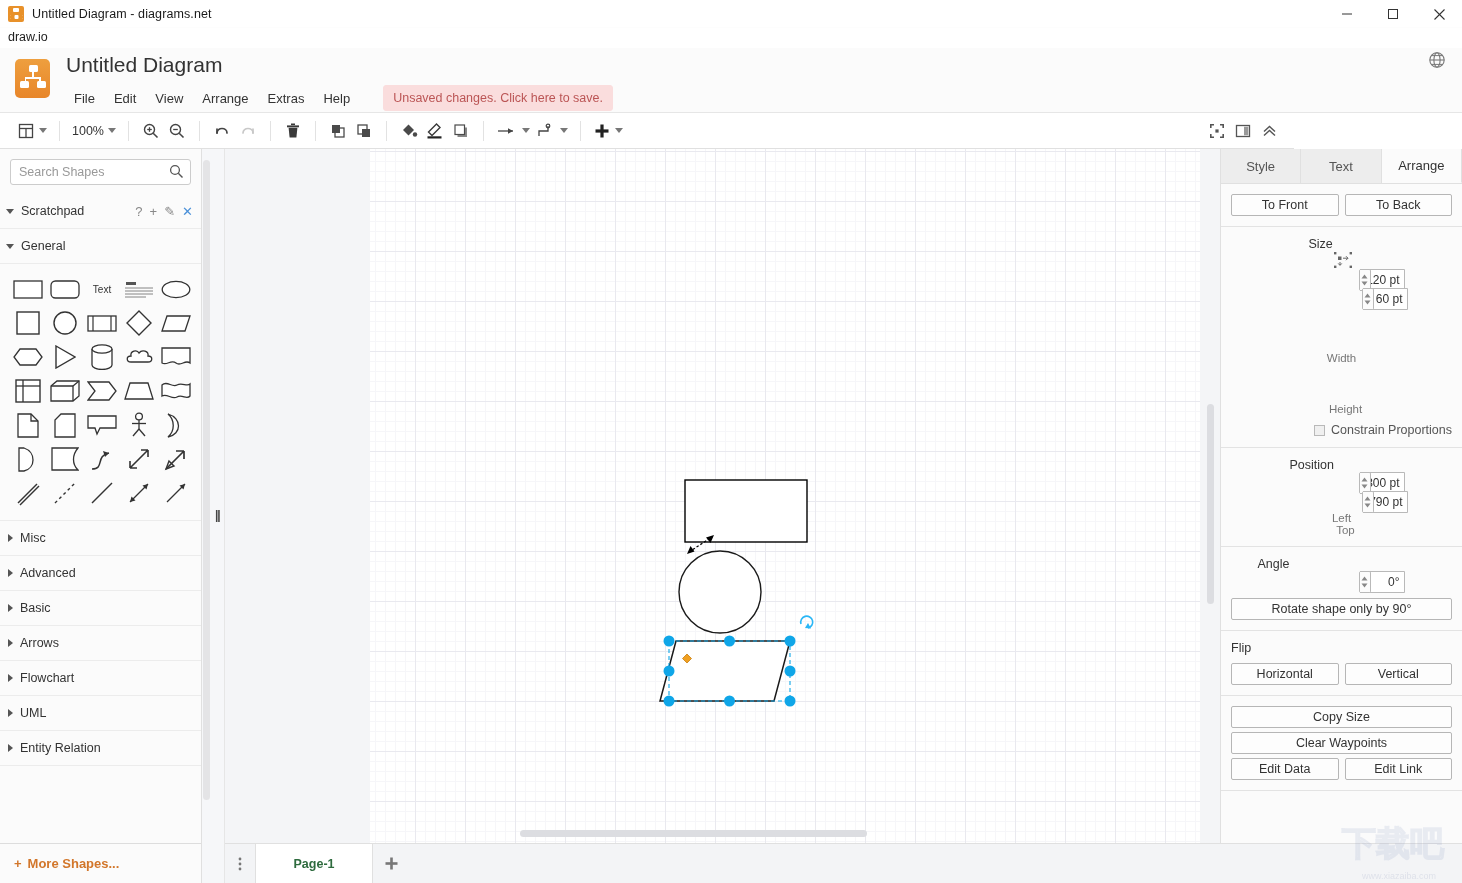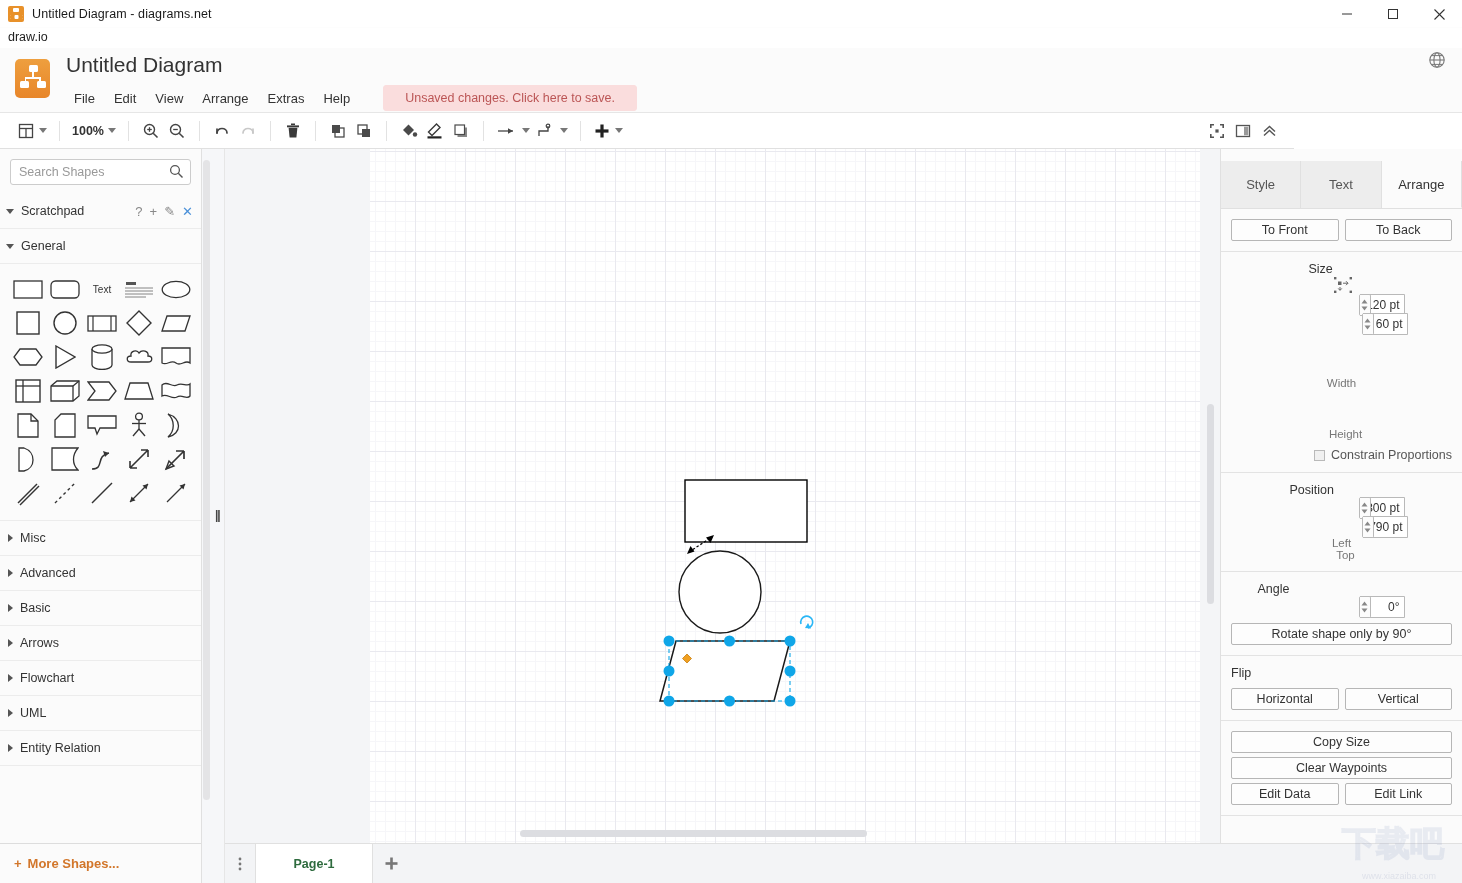--- a/index.html
+++ b/index.html
@@ -46,29 +46,29 @@
   .logo .n2{position:absolute; left:5px; top:22px; width:9px; height:7px; background:#fff; border-radius:1.5px;}
   .logo .n3{position:absolute; left:22px; top:22px; width:9px; height:7px; background:#fff; border-radius:1.5px;}
   .logo .lnk{position:absolute; background:#fff;}
   .doctitle {
     position:absolute; left:66px; top:53px; font-size:21px; color:#333; font-weight:400;
   }
   .menubar { position:absolute; left:66px; top:85px; display:flex; align-items:center; }
   .menuitem { font-size:13px; color:#333; padding:4px 8px; margin-right:3px; cursor:default; }
   .unsaved {
     margin-left:22px; font-size:12.5px; color:#b55; background:#fadddd;
-    padding:5px 21px; border-radius:3px; border:1px solid #fadddd; cursor:pointer;
+    padding:5px 9px; border-radius:3px; border:1px solid #fadddd; cursor:pointer;
   }
   .globe { position:absolute; right:16px; top:51px; width:18px; height:18px; cursor:pointer; }
 
   
   .toolbar {
     position:absolute; left:0; top:113px; width:1294px; height:36px;
     background:#ffffff; border-bottom:1px solid #e0e0e0;
-    display:flex; align-items:center; padding-left:14px;font-weight:bold;
+    display:flex; align-items:center; padding-left:14px;
   }
   .tbtn { height:28px; min-width:26px; display:flex; align-items:center; justify-content:center;
           padding:0 3px; cursor:pointer; border-radius:2px; }
   .caret { width:0;height:0;border-left:4px solid transparent;border-right:4px solid transparent;
            border-top:5px solid #777; margin-left:4px; }
   .tsep { width:1px; height:20px; background:#e2e2e2; margin:0 9px; }
   .zoomlabel { font-size:12.5px; color:#333; }
   .tb-right { position:absolute; right:12px; top:0; height:36px; display:flex; align-items:center; }
 
   
@@ -152,21 +152,21 @@
   .v-scroll {
     position:absolute; right:6px; top:255px; width:7px; height:200px;
     background:#dcdde1; border-radius:4px;
   }
 
   
   .fmt {
     position:absolute; left:1220px; top:149px; width:242px; height:734px;
     background:#fbfbfb; border-left:1px solid #e0e0e0; overflow:hidden;
   }
-  .fmt-tabs { display:flex; height:48px; border-bottom:1px solid #e0e0e0;margin-top:12px; }
+  .fmt-tabs { display:flex; height:35px; border-bottom:1px solid #e0e0e0; }
   .fmt-tab {
     flex:1; display:flex; align-items:center; justify-content:center; font-size:13px;
     color:#555; background:#ededed; border-right:1px solid #e0e0e0; cursor:pointer;
   }
   .fmt-tab.active { background:#fbfbfb; color:#333; border-bottom:1px solid #fbfbfb; }
   .fmt-sec { padding:10px 10px 10px 10px; border-bottom:1px solid #e3e3e3; }
   .btn-row { display:flex; gap:6px; }
   .fbtn {
     flex:1; height:22px; border:1px solid #b6b6b6; background:#fdfdfd; border-radius:2px;
     font-size:12.5px; color:#333; display:flex; align-items:center; justify-content:center;

